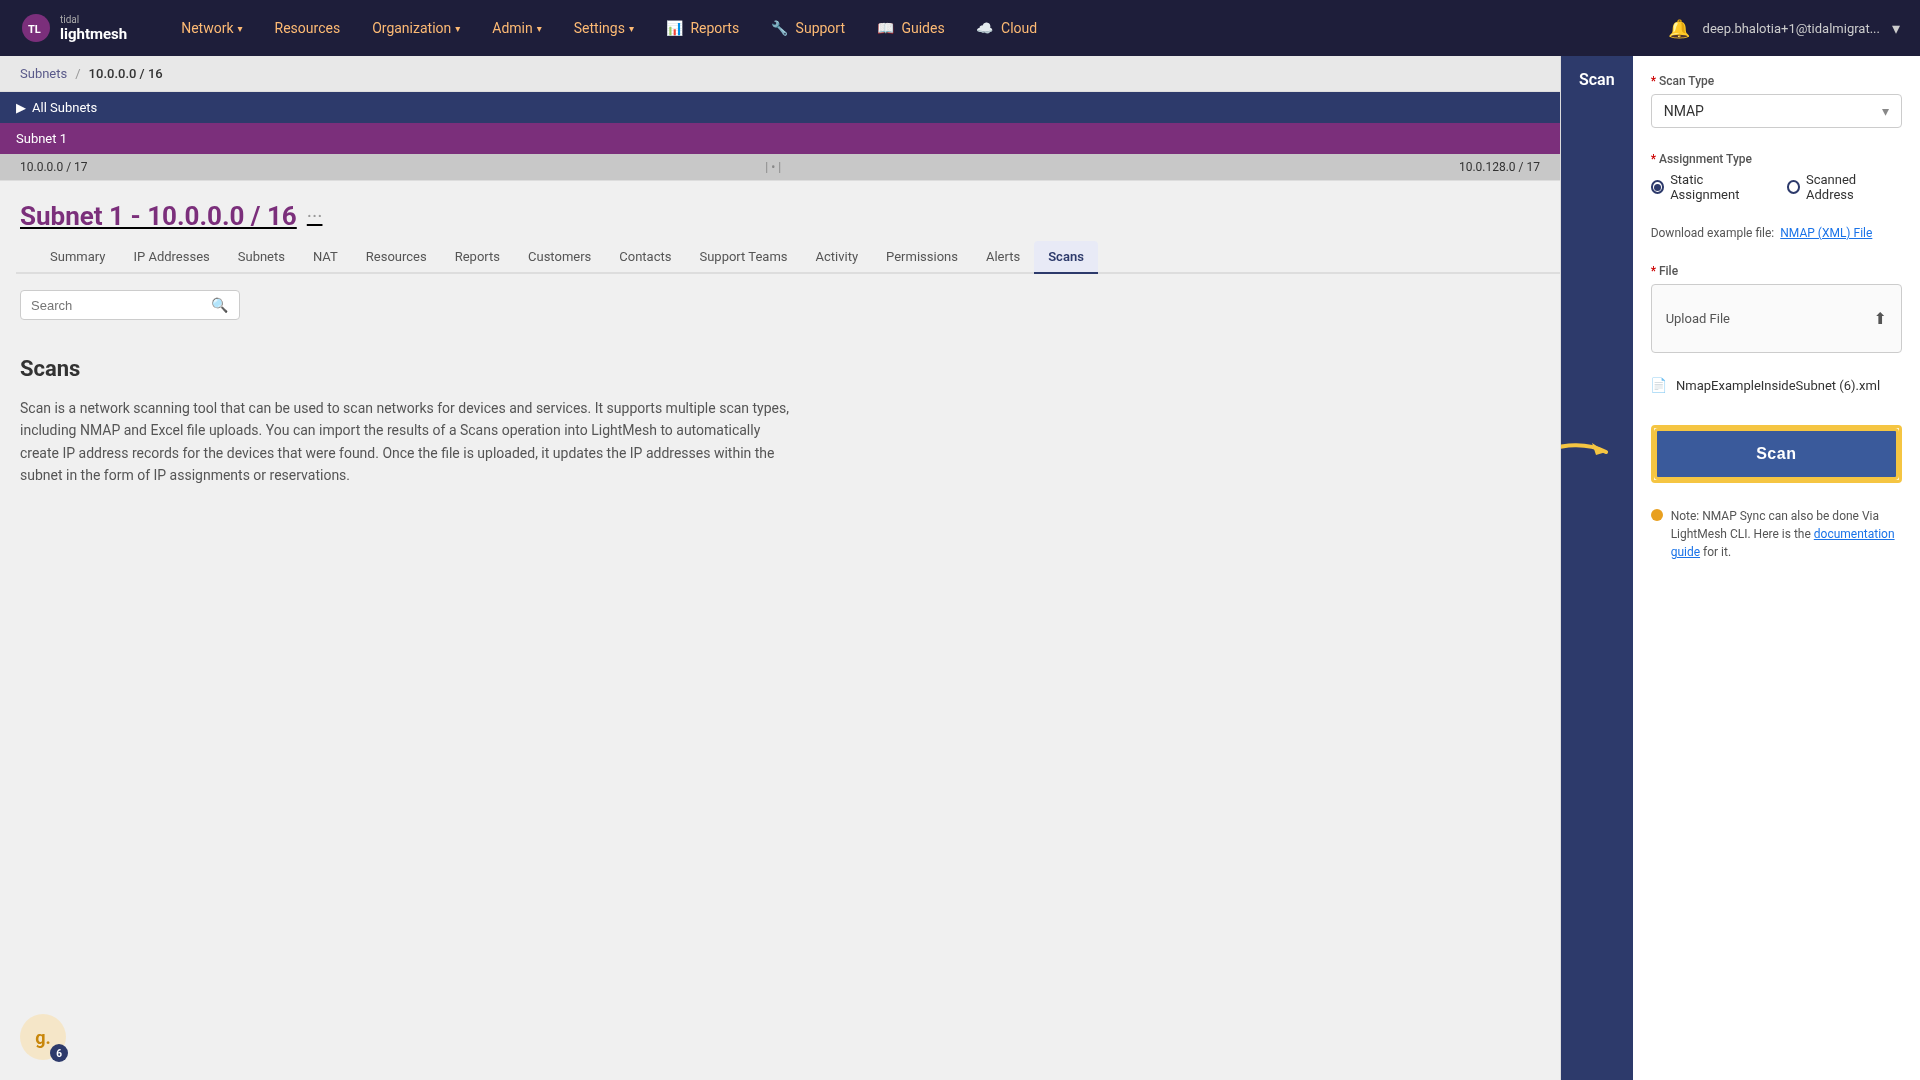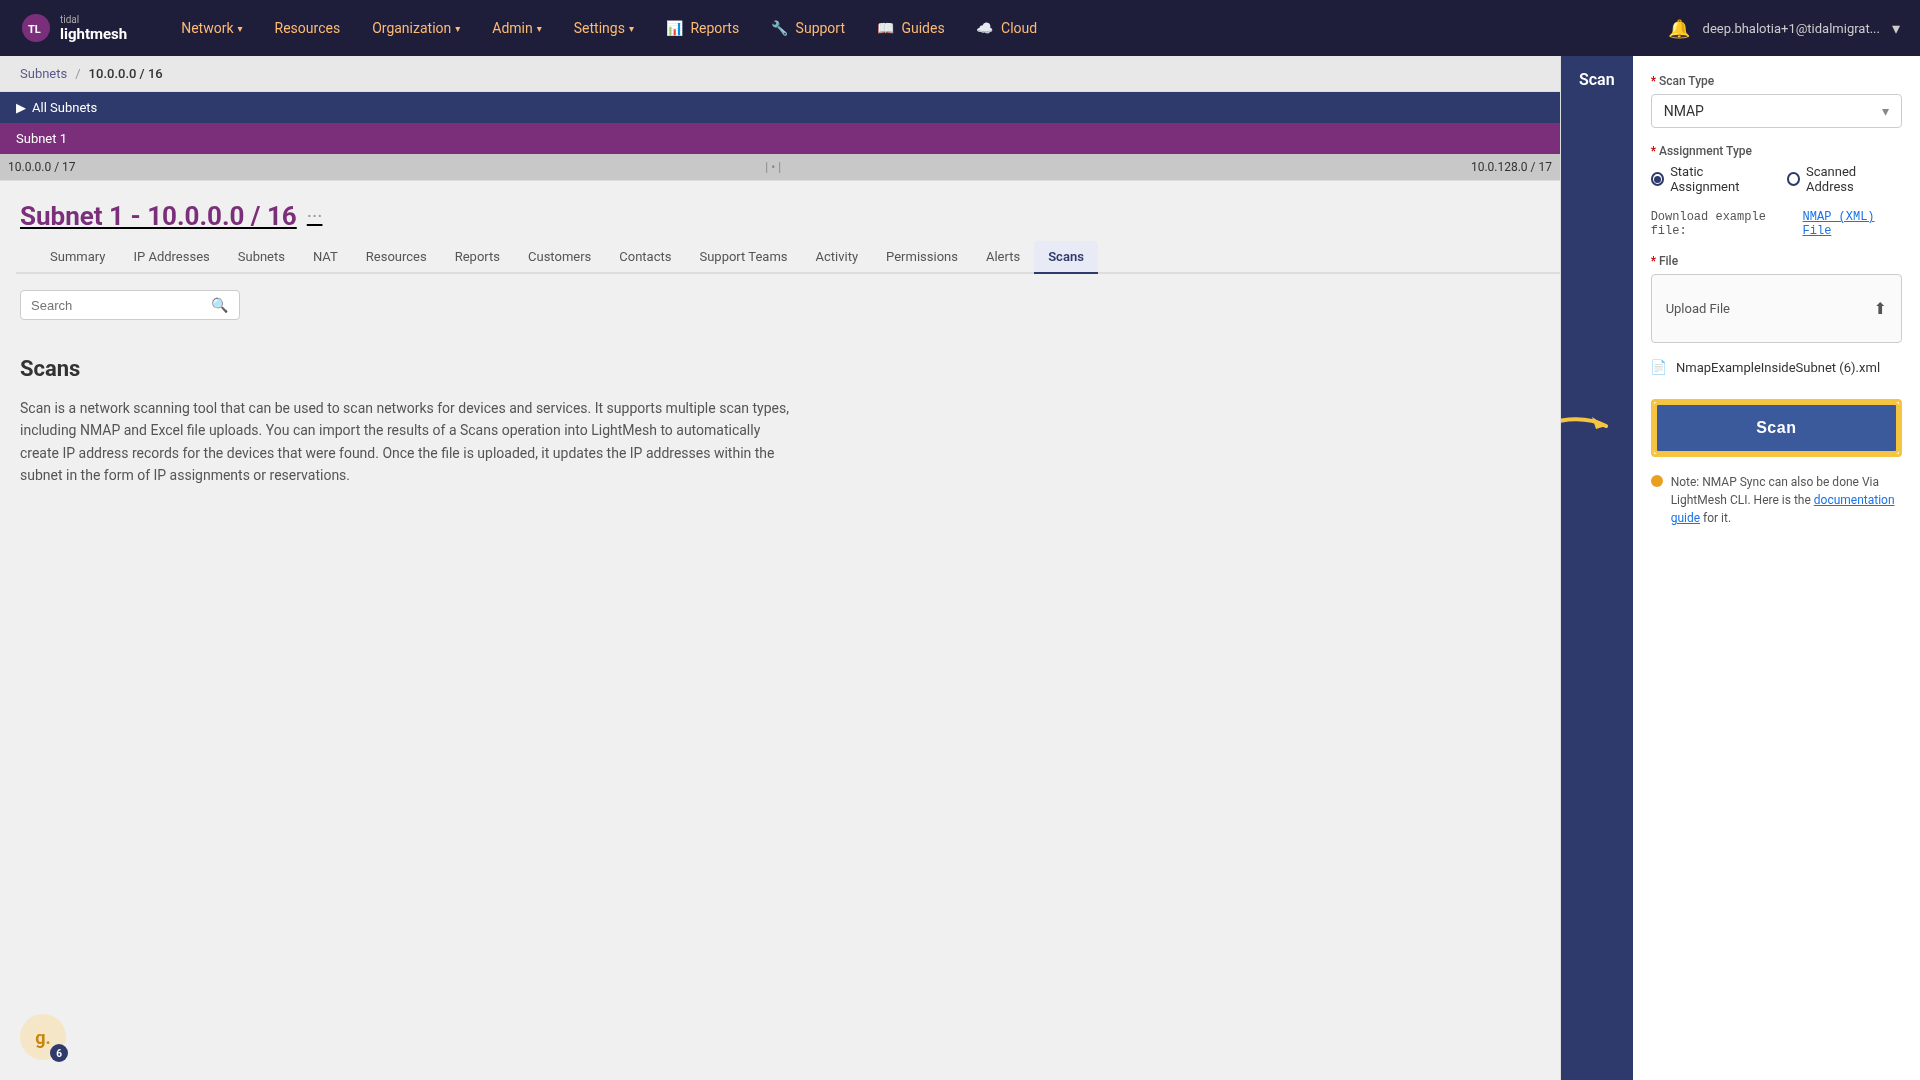--- a/index.html
+++ b/index.html
@@ -99,21 +99,21 @@
     .subnet-row-1 {
       background: #7b2f7b;
       color: #fff;
       padding: 8px 16px;
       font-size: 13px;
       cursor: pointer;
     }
     .subnet-row-sub {
       background: #c8c8c8;
       color: #333;
-      padding: 6px 8px;
+      padding: 6px 20px;
       font-size: 12px;
       display: flex;
       align-items: center;
       justify-content: space-between;
     }
     .subnet-row-sub .divider-marker { color: #888; }
 
     
     .page-header {
       padding: 20px 20px 10px;
@@ -210,21 +210,21 @@
       background: #2d3a6b;
       color: #fff;
       padding: 14px 18px;
       font-size: 16px;
       font-weight: 600;
     }
     .panel-body {
       padding: 18px;
       display: flex;
       flex-direction: column;
-      gap: 16px;
+      gap: 24px;
     }
     .field-label {
       font-size: 12px;
       color: #555;
       margin-bottom: 6px;
       font-weight: 500;
     }
     .select-box {
       border: 1px solid #ccc;
       border-radius: 4px;
@@ -268,21 +268,20 @@
       border-radius: 50%;
       background: #2d3a6b;
     }
 
     .download-row {
       font-size: 12px;
       color: #555;
       display: flex;
       align-items: center;
       gap: 6px;
-      font-family: Liberation Mono, monospace;
     }
     .download-link { color: #1a73e8; cursor: pointer; text-decoration: underline; }
 
     .upload-btn {
       border: 1px solid #ccc;
       border-radius: 4px;
       padding: 24px 14px;
       display: flex;
       align-items: center;
       justify-content: space-between;

